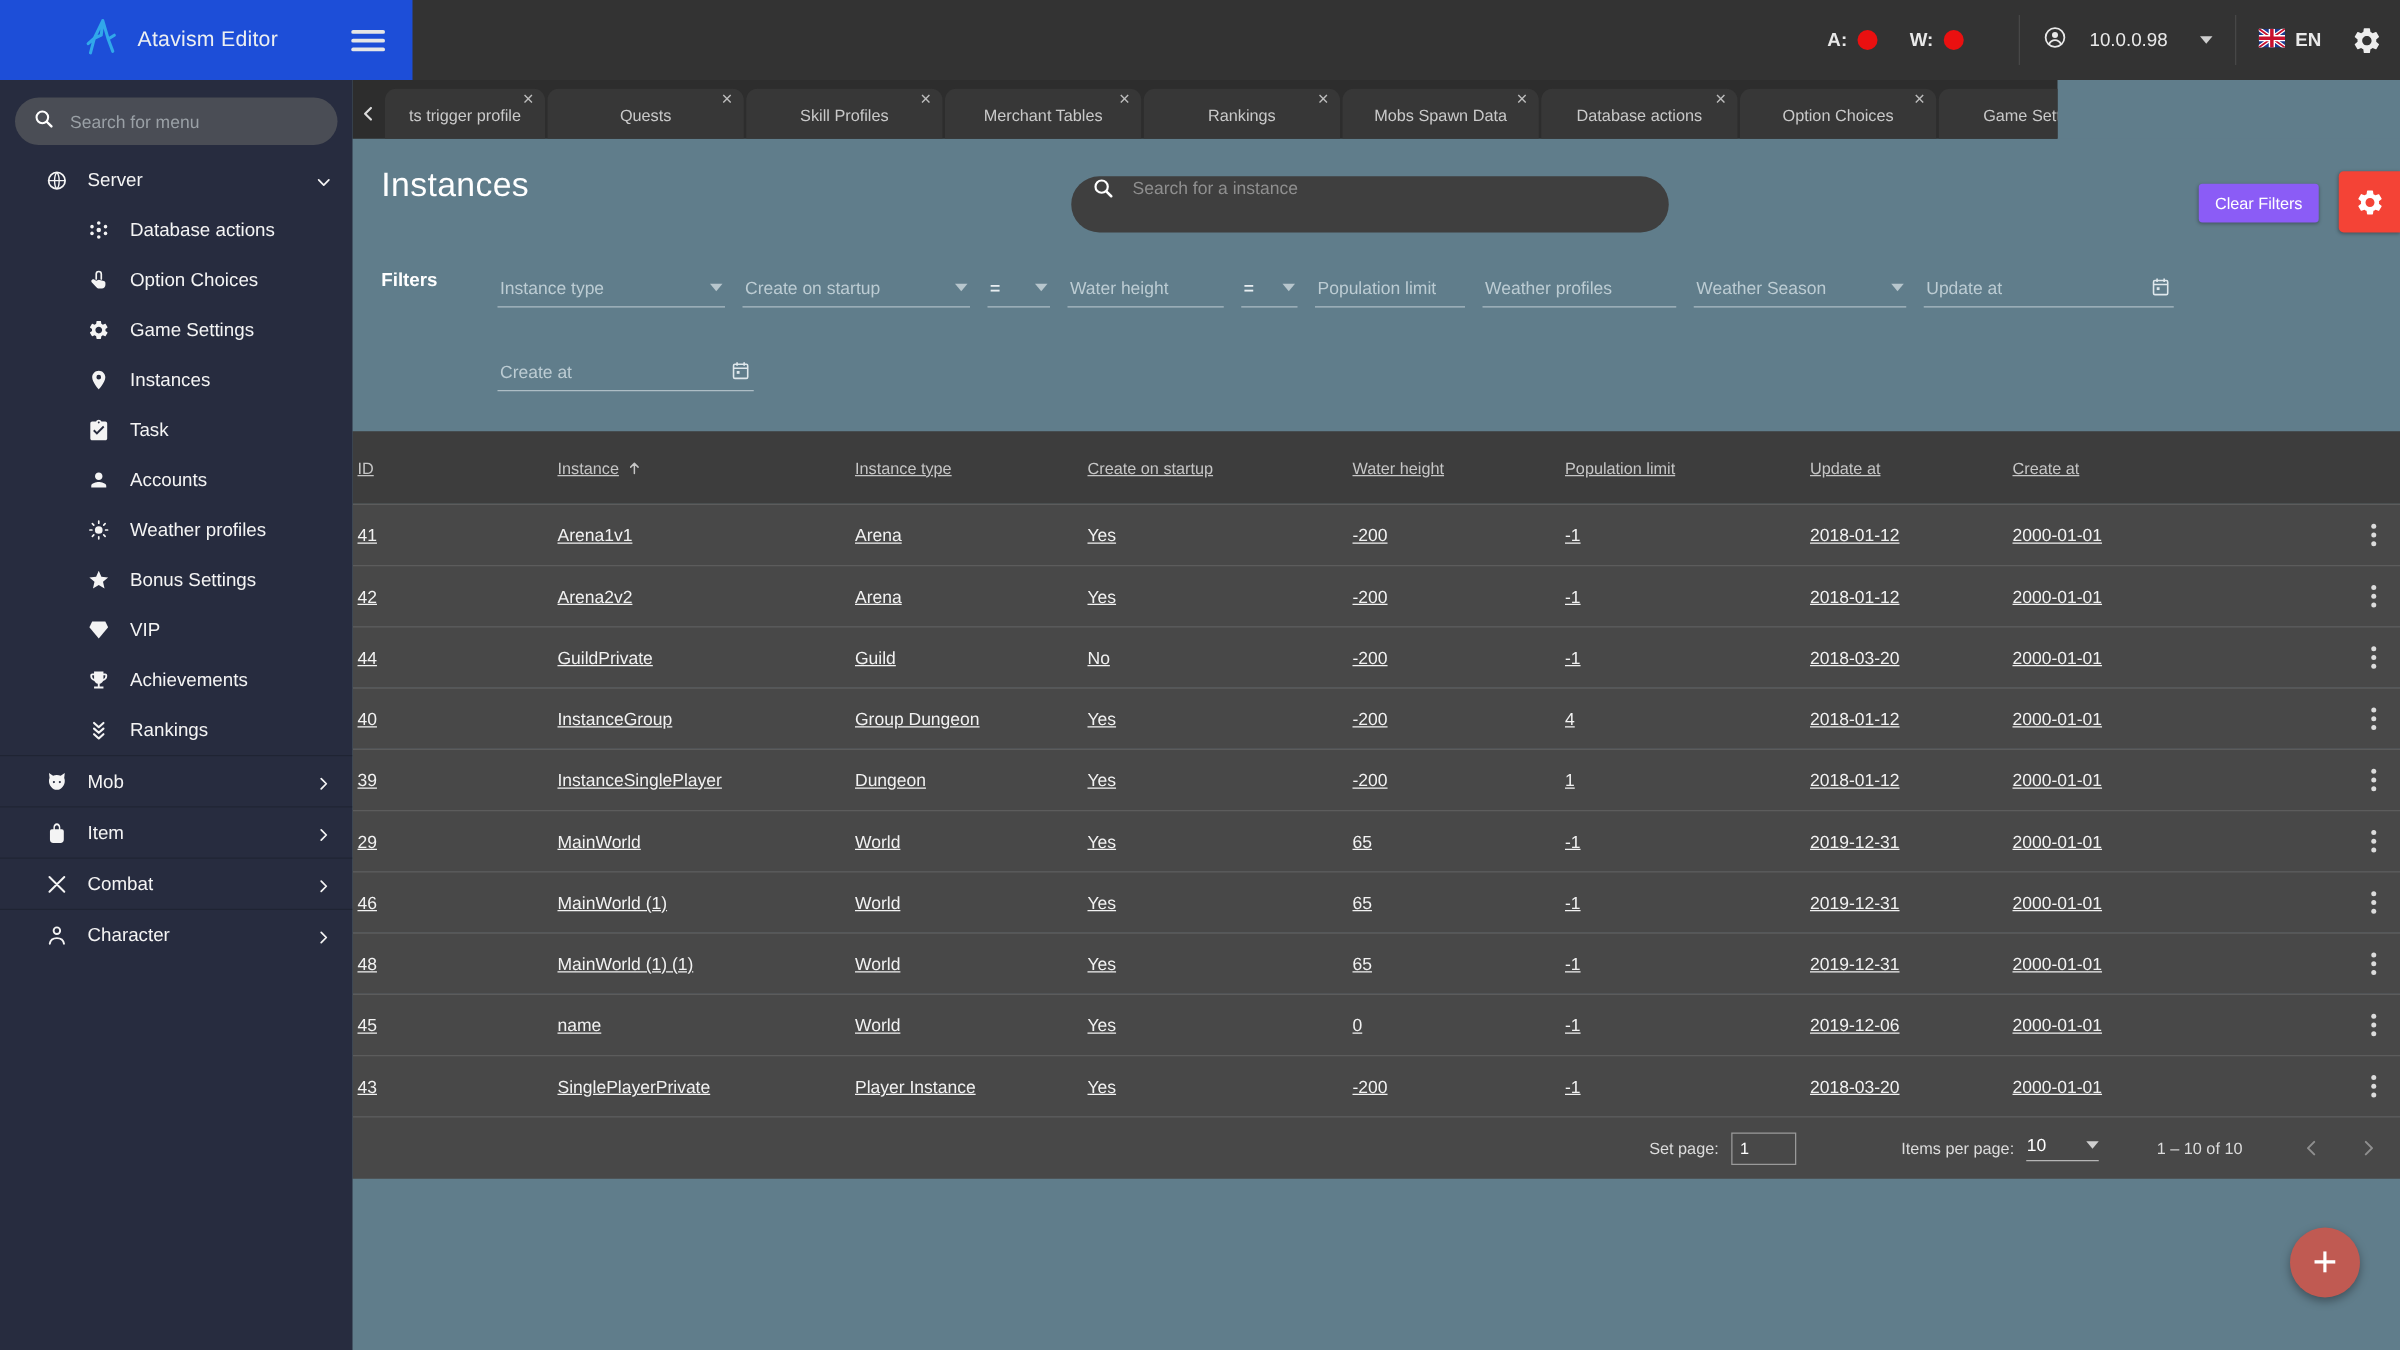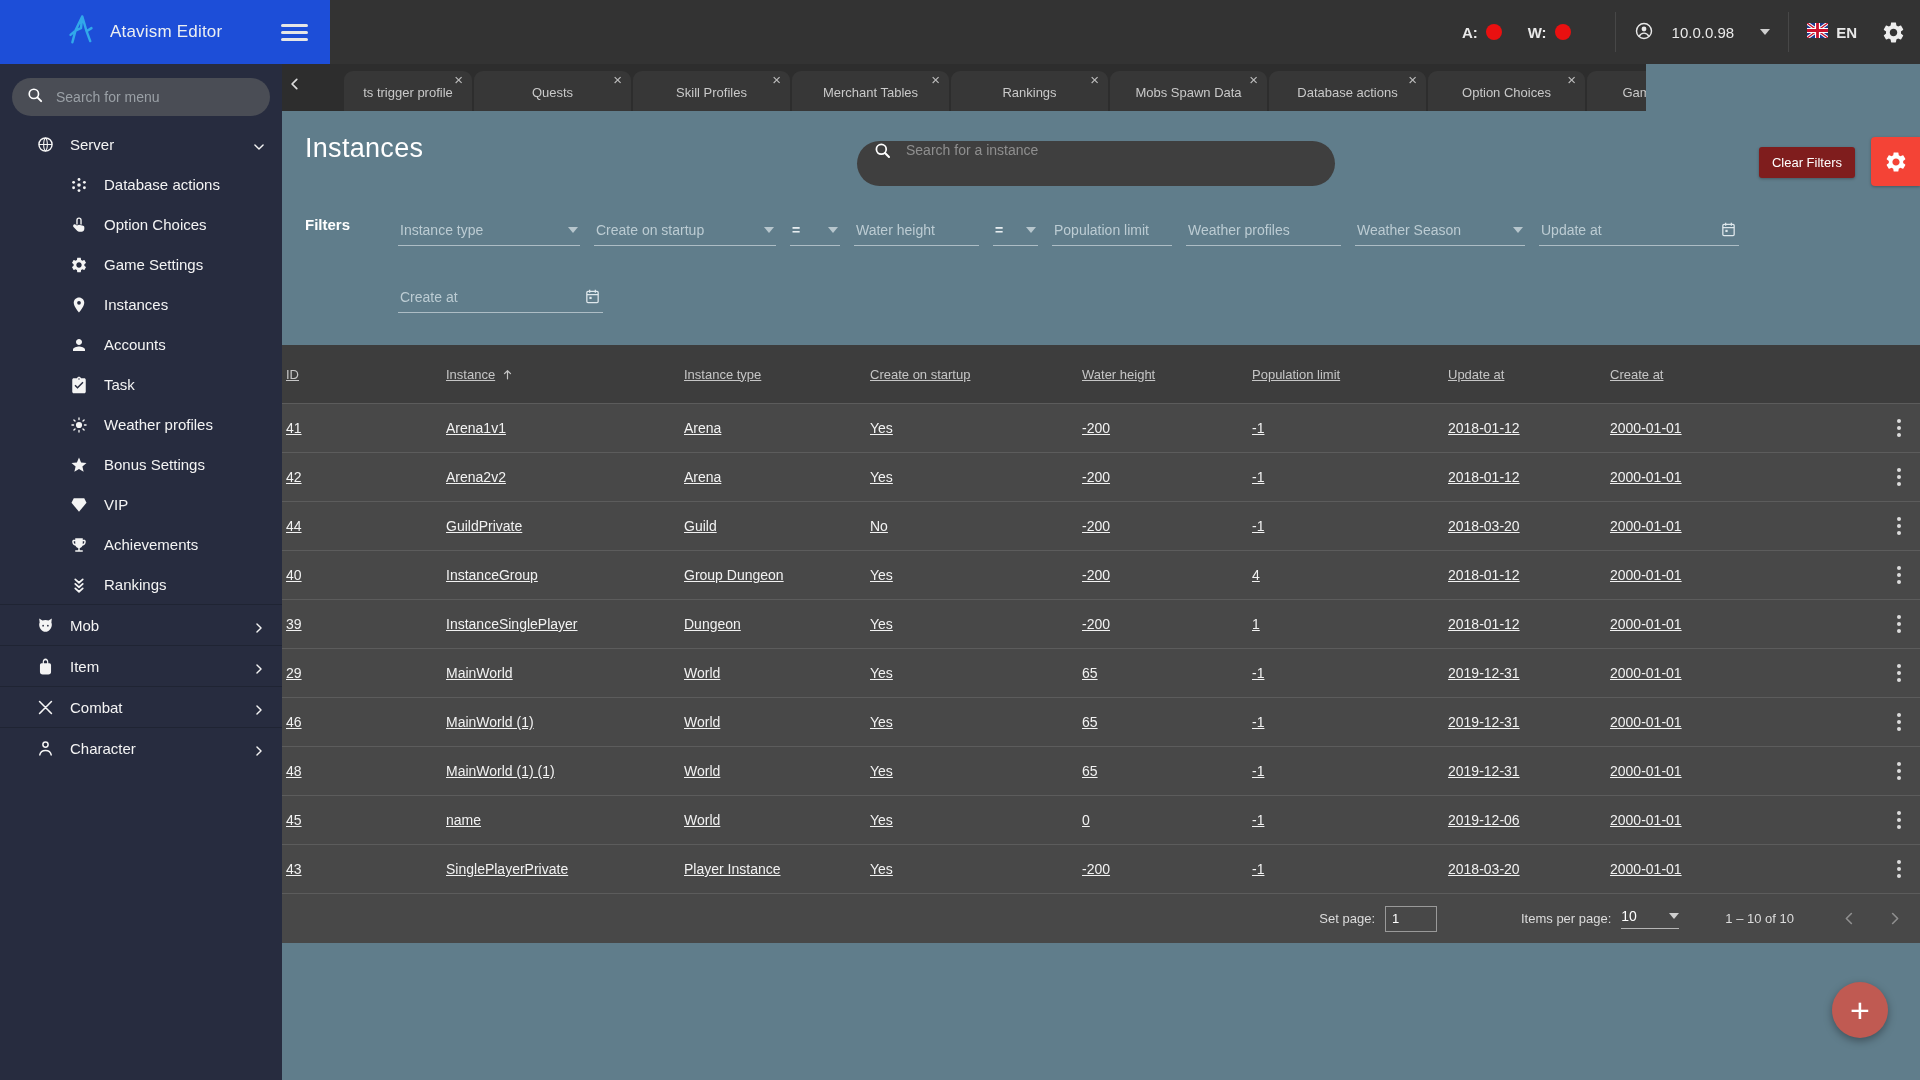--- a/index.html
+++ b/index.html
@@ -32,37 +32,37 @@
   .side-item.top{padding-left:36px;}
   .side-item.sub{padding-left:70px;}
   .side-item .lbl{margin-left:0;}
   .side-item.top .ic{width:34px;}
   .side-item.sub .ic{width:34px;}
   .side-item .chev{position:absolute;right:16px;top:13px;}
   .side-item.top{border-top:1px solid rgba(0,0,0,0.18);}
   .side-item.top:first-child{border-top:none;}
 
   
-  .tabbar{position:absolute;top:64px;left:282px;width:1364px;height:47px;background:#2d2d2d;display:flex;z-index:3;overflow:hidden;gap:36px;}
+  .tabbar{position:absolute;top:64px;left:282px;width:1364px;height:47px;background:#2d2d2d;display:flex;align-items:flex-end;z-index:3;overflow:hidden;}
   .tab-nav{width:26px;height:40px;display:flex;align-items:center;justify-content:center;color:#d6d6d6;cursor:pointer;flex:0 0 auto;}
   .tab{flex:0 0 auto;width:157px;height:40px;background:#373737;border-radius:9px 9px 0 0;margin-right:2px;position:relative;color:#c9c9c9;font-size:13px;cursor:pointer;}
   .tab .tab-label{position:absolute;left:0;right:0;top:14px;text-align:center;white-space:nowrap;overflow:hidden;}
   .tab .tab-close{position:absolute;top:1px;right:9px;font-size:15px;color:#bdbdbd;line-height:16px;cursor:pointer;}
   .tab.first{width:128px;}
   .tab.active{background:#b3b6b6;color:#3e3e3e;}
   .tab.active .tab-close{color:#4a4a4a;}
   .tab.active::after{content:"";position:absolute;left:0;right:0;bottom:0;height:3px;background:#2196f3;}
 
   
   .content{position:absolute;top:111px;left:282px;width:1638px;height:969px;background:#607d8b;}
   .page-title{position:absolute;left:23px;top:22px;color:#ffffff;font-size:27px;font-weight:400;letter-spacing:.3px;}
   .main-search{position:absolute;left:575px;top:30px;width:478px;height:45px;border-radius:23px;background:#3f3f3f;display:flex;align-items:flex-start;padding:0 16px;box-sizing:border-box;}
   .main-search input{flex:1;background:transparent;border:none;outline:none;color:#ddd;font-size:14px;margin-left:12px;font-family:inherit;}
   .main-search input::placeholder{color:#8f8f8f;}
-  .clear-filters{position:absolute;right:65px;top:36px;height:31px;padding:0 13px;background:#7f1d1d;color:#fff;border:none;border-radius:3px;font-size:13px;font-family:inherit;cursor:pointer;box-shadow:0 1px 3px rgba(0,0,0,.3);}
+  .clear-filters{position:absolute;right:65px;top:36px;height:31px;padding:0 13px;background:#8b5cf6;color:#fff;border:none;border-radius:3px;font-size:13px;font-family:inherit;cursor:pointer;box-shadow:0 1px 3px rgba(0,0,0,.3);}
   .gear-btn{position:absolute;right:0;top:26px;width:49px;height:49px;background:#f44336;border:none;border-radius:4px 0 0 4px;color:#fff;cursor:pointer;display:flex;align-items:center;justify-content:center;box-shadow:0 1px 3px rgba(0,0,0,.3);}
 
   .filters-row{position:absolute;left:23px;display:flex;align-items:flex-start;}
   .filters-row.r1{top:105px;}
   .filters-row.r2{top:172px;}
   .filters-label{color:#fff;font-size:15px;font-weight:700;width:93px;padding-bottom:9px;}
   .ffield{border-bottom:1px solid rgba(236,243,245,.55);margin-right:14px;height:30px;display:flex;align-items:center;justify-content:space-between;color:#bcccd3;font-size:14px;padding:0 2px 2px 2px;box-sizing:border-box;cursor:pointer;}
   .ffield .fl{white-space:nowrap;overflow:hidden;}
   .ffield .tri{width:0;height:0;border-left:5px solid transparent;border-right:5px solid transparent;border-top:6px solid #b7c6cd;margin-left:8px;flex:0 0 auto;}
   .ffield.eq .fl{color:#e8eef1;font-weight:700;}
@@ -190,29 +190,29 @@
         <span class="lbl">Game Settings</span>
       </div>
       <div class="side-item sub">
         <span class="ic"><svg class="icon" width="18" height="18" viewBox="0 0 24 24">
             <path fill="currentColor" d="M12 2C8.13 2 5 5.13 5 9c0 5.25 7 13 7 13s7-7.75 7-13c0-3.87-3.13-7-7-7zm0 9.5a2.5 2.5 0 1 1 0-5 2.5 2.5 0 0 1 0 5z"></path>
           </svg></span>
         <span class="lbl">Instances</span>
       </div>
       <div class="side-item sub">
         <span class="ic"><svg class="icon" width="18" height="18" viewBox="0 0 24 24">
+            <path fill="currentColor" d="M19 3h-4.18C14.4 1.84 13.3 1 12 1c-1.3 0-2.4.84-2.82 2H5c-1.1 0-2 .9-2 2v16c0 1.1.9 2 2 2h14c1.1 0 2-.9 2-2V5c0-1.1-.9-2-2-2zm-7 0c.55 0 1 .45 1 1s-.45 1-1 1-1-.45-1-1 .45-1 1-1zm-2 14l-4-4 1.41-1.41L10 14.17l6.59-6.59L18 9l-8 8z"></path>
+          </svg></span>
+        <span class="lbl">Task</span>
+      </div>
+      <div class="side-item sub">
+        <span class="ic"><svg class="icon" width="18" height="18" viewBox="0 0 24 24">
             <path fill="currentColor" d="M12 12c2.21 0 4-1.79 4-4s-1.79-4-4-4-4 1.79-4 4 1.79 4 4 4zm0 2c-2.67 0-8 1.34-8 4v2h16v-2c0-2.66-5.33-4-8-4z"></path>
           </svg></span>
         <span class="lbl">Accounts</span>
-      </div>
-      <div class="side-item sub">
-        <span class="ic"><svg class="icon" width="18" height="18" viewBox="0 0 24 24">
-            <path fill="currentColor" d="M19 3h-4.18C14.4 1.84 13.3 1 12 1c-1.3 0-2.4.84-2.82 2H5c-1.1 0-2 .9-2 2v16c0 1.1.9 2 2 2h14c1.1 0 2-.9 2-2V5c0-1.1-.9-2-2-2zm-7 0c.55 0 1 .45 1 1s-.45 1-1 1-1-.45-1-1 .45-1 1-1zm-2 14l-4-4 1.41-1.41L10 14.17l6.59-6.59L18 9l-8 8z"></path>
-          </svg></span>
-        <span class="lbl">Task</span>
       </div>
       <div class="side-item sub">
         <span class="ic"><svg class="icon" width="18" height="18" viewBox="0 0 24 24">
             <circle cx="12" cy="12" r="4.1" fill="currentColor"></circle>
             <g stroke="currentColor" stroke-width="1.8" stroke-linecap="round">
               <path d="M12 2.6v2.1M12 19.3v2.1M2.6 12h2.1M19.3 12h2.1M5.2 5.2l1.5 1.5M17.3 17.3l1.5 1.5M18.8 5.2l-1.5 1.5M6.7 17.3l-1.5 1.5"></path>
             </g>
           </svg></span>
         <span class="lbl">Weather profiles</span>
       </div>

